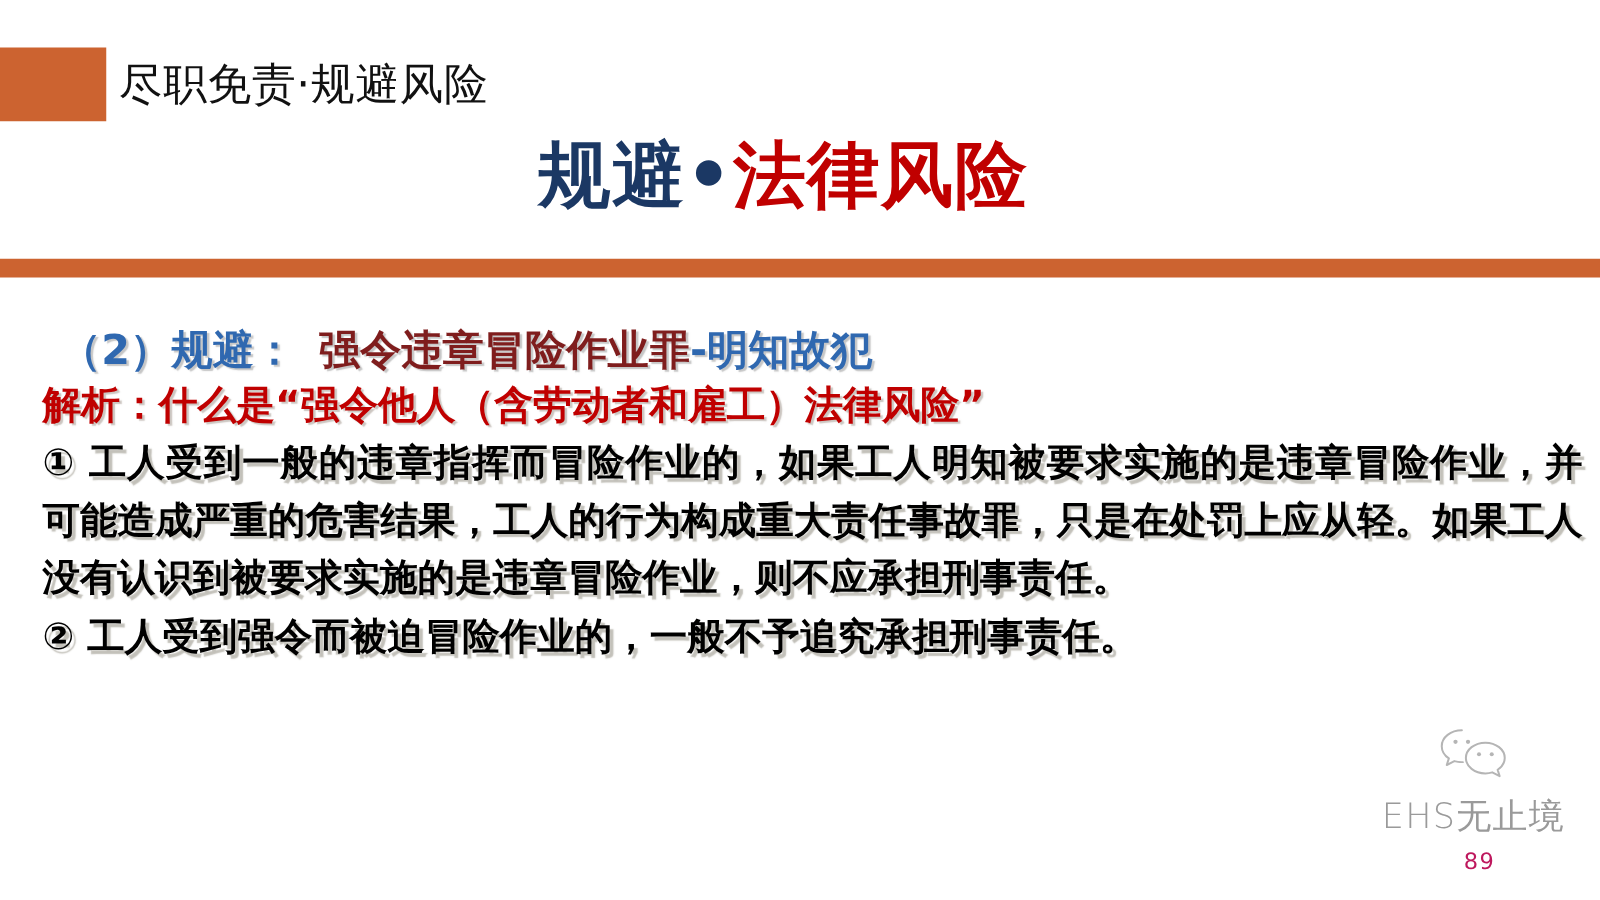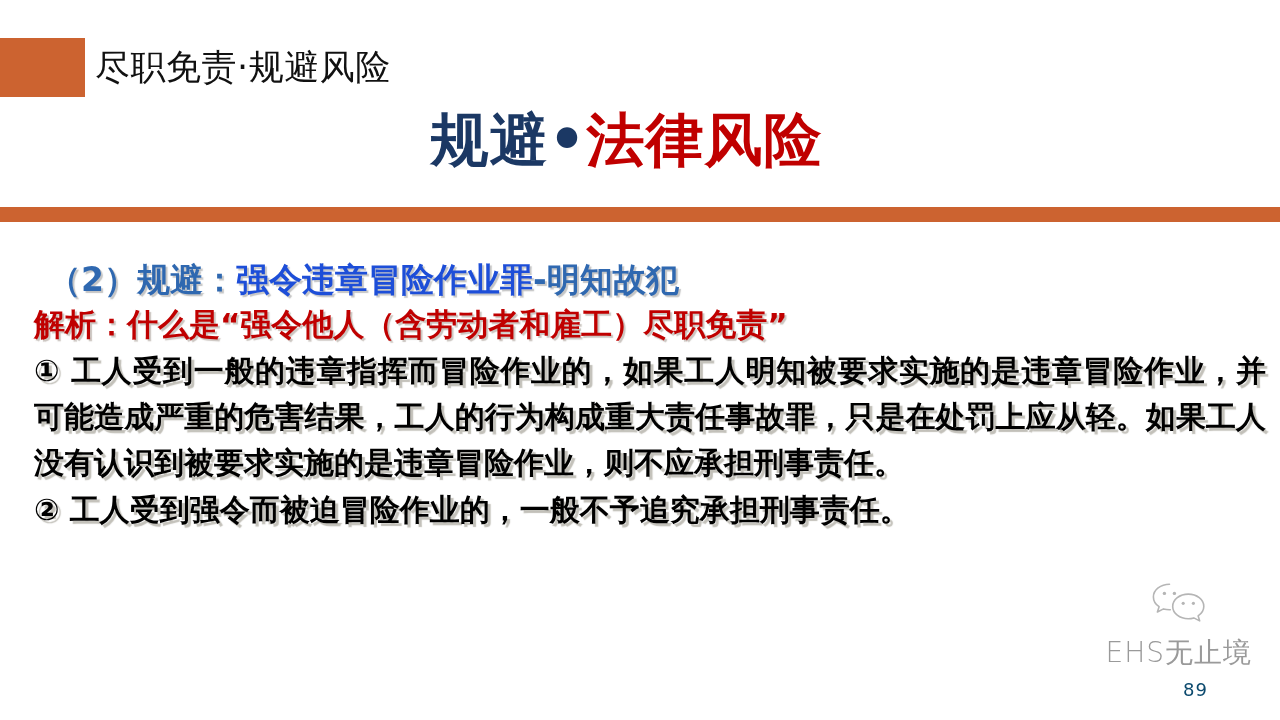--- a/index.html
+++ b/index.html
@@ -80,21 +80,21 @@
 
   .lead-1 {
     font-size: 33px;
     font-weight: bold;
     line-height: 44px;
     white-space: nowrap;
     text-shadow: 2px 2px 1px rgba(150,150,150,0.55);
     padding-left: 14px;
   }
   .lead-1 .c-blue { color: #2F68B0; }
-  .lead-1 .c-red  { color: #1d4ed8; }
+  .lead-1 .c-red  { color: #7f1d1d; margin-left: 19px; }
 
   .lead-2 {
     font-size: 31px;
     font-weight: bold;
     line-height: 44px;
     color: #C00000;
     white-space: nowrap;
     text-shadow: 2px 2px 1px rgba(160,150,140,0.55);
   }
 
@@ -128,24 +128,24 @@
     font-size: 28px;
     font-weight: 300;
     letter-spacing: 1px;
     color: #9A9A9A;
     white-space: nowrap;
   }
   .wechat-icon { display: block; }
 
   .page-number {
     position: absolute;
-    right: 72px;
+    right: 84px;
     bottom: 20px;
     font-size: 18px;
-    color: #0c4a6e;
+    color: #be185d;
     letter-spacing: 1px;
     margin-top: 28px;
   }
 </style>
 </head>
 <body>
 
 <div id="slide">
 
   <div class="header-block"></div>
@@ -156,21 +156,21 @@
   </div>
 
   <div class="orange-rule"></div>
 
   <div class="body-area">
 
     <div class="lead-1">
       <span class="c-blue">（2）规避：</span><span class="c-red">强令违章冒险作业罪</span><span class="c-blue">-明知故犯</span>
     </div>
 
-    <div class="lead-2">解析：什么是“强令他人（含劳动者和雇工）尽职免责”</div>
+    <div class="lead-2">解析：什么是“强令他人（含劳动者和雇工）法律风险”</div>
 
     <div class="para">
       <p class="p-item-1">① 工人受到一般的违章指挥而冒险作业的，如果工人明知被要求实施的是违章冒险作业，并可能造成严重的危害结果，工人的行为构成重大责任事故罪，只是在处罚上应从轻。如果工人没有认识到被要求实施的是违章冒险作业，则不应承担刑事责任。</p>
       <p class="p-item-2">② 工人受到强令而被迫冒险作业的，一般不予追究承担刑事责任。</p>
     </div>
 
   </div>
 
   <div class="watermark">
     <span class="wm-icon">

